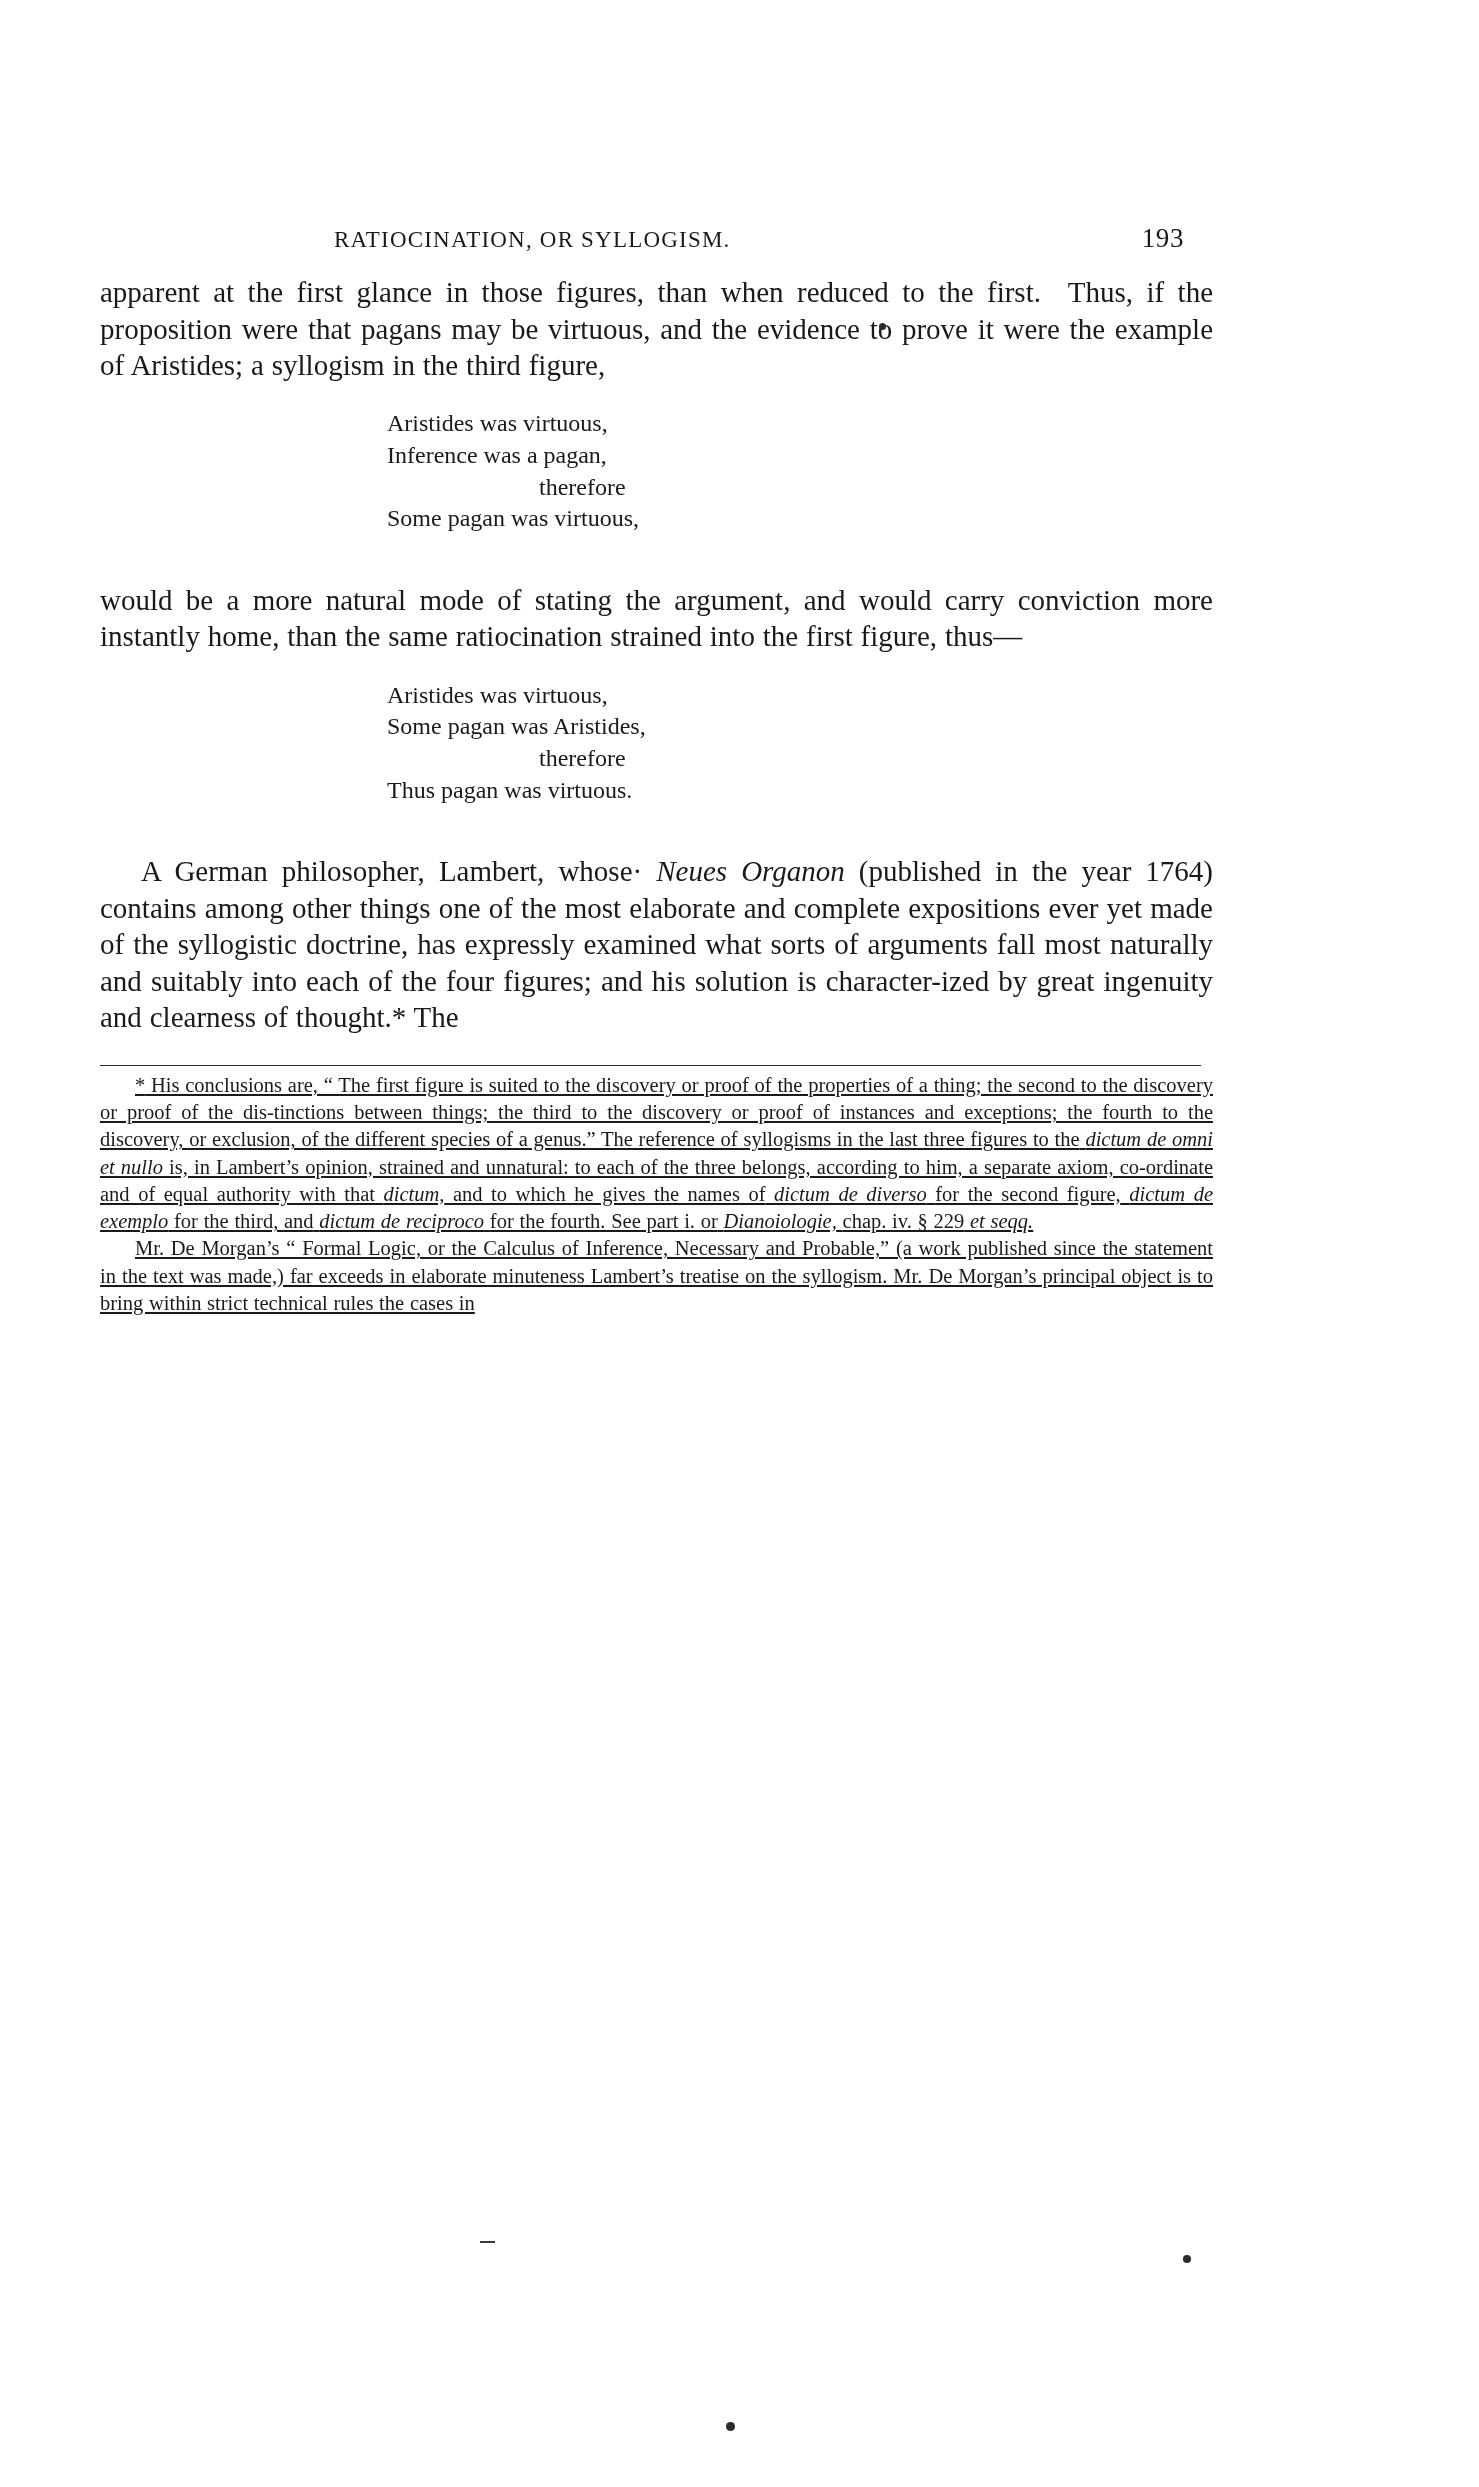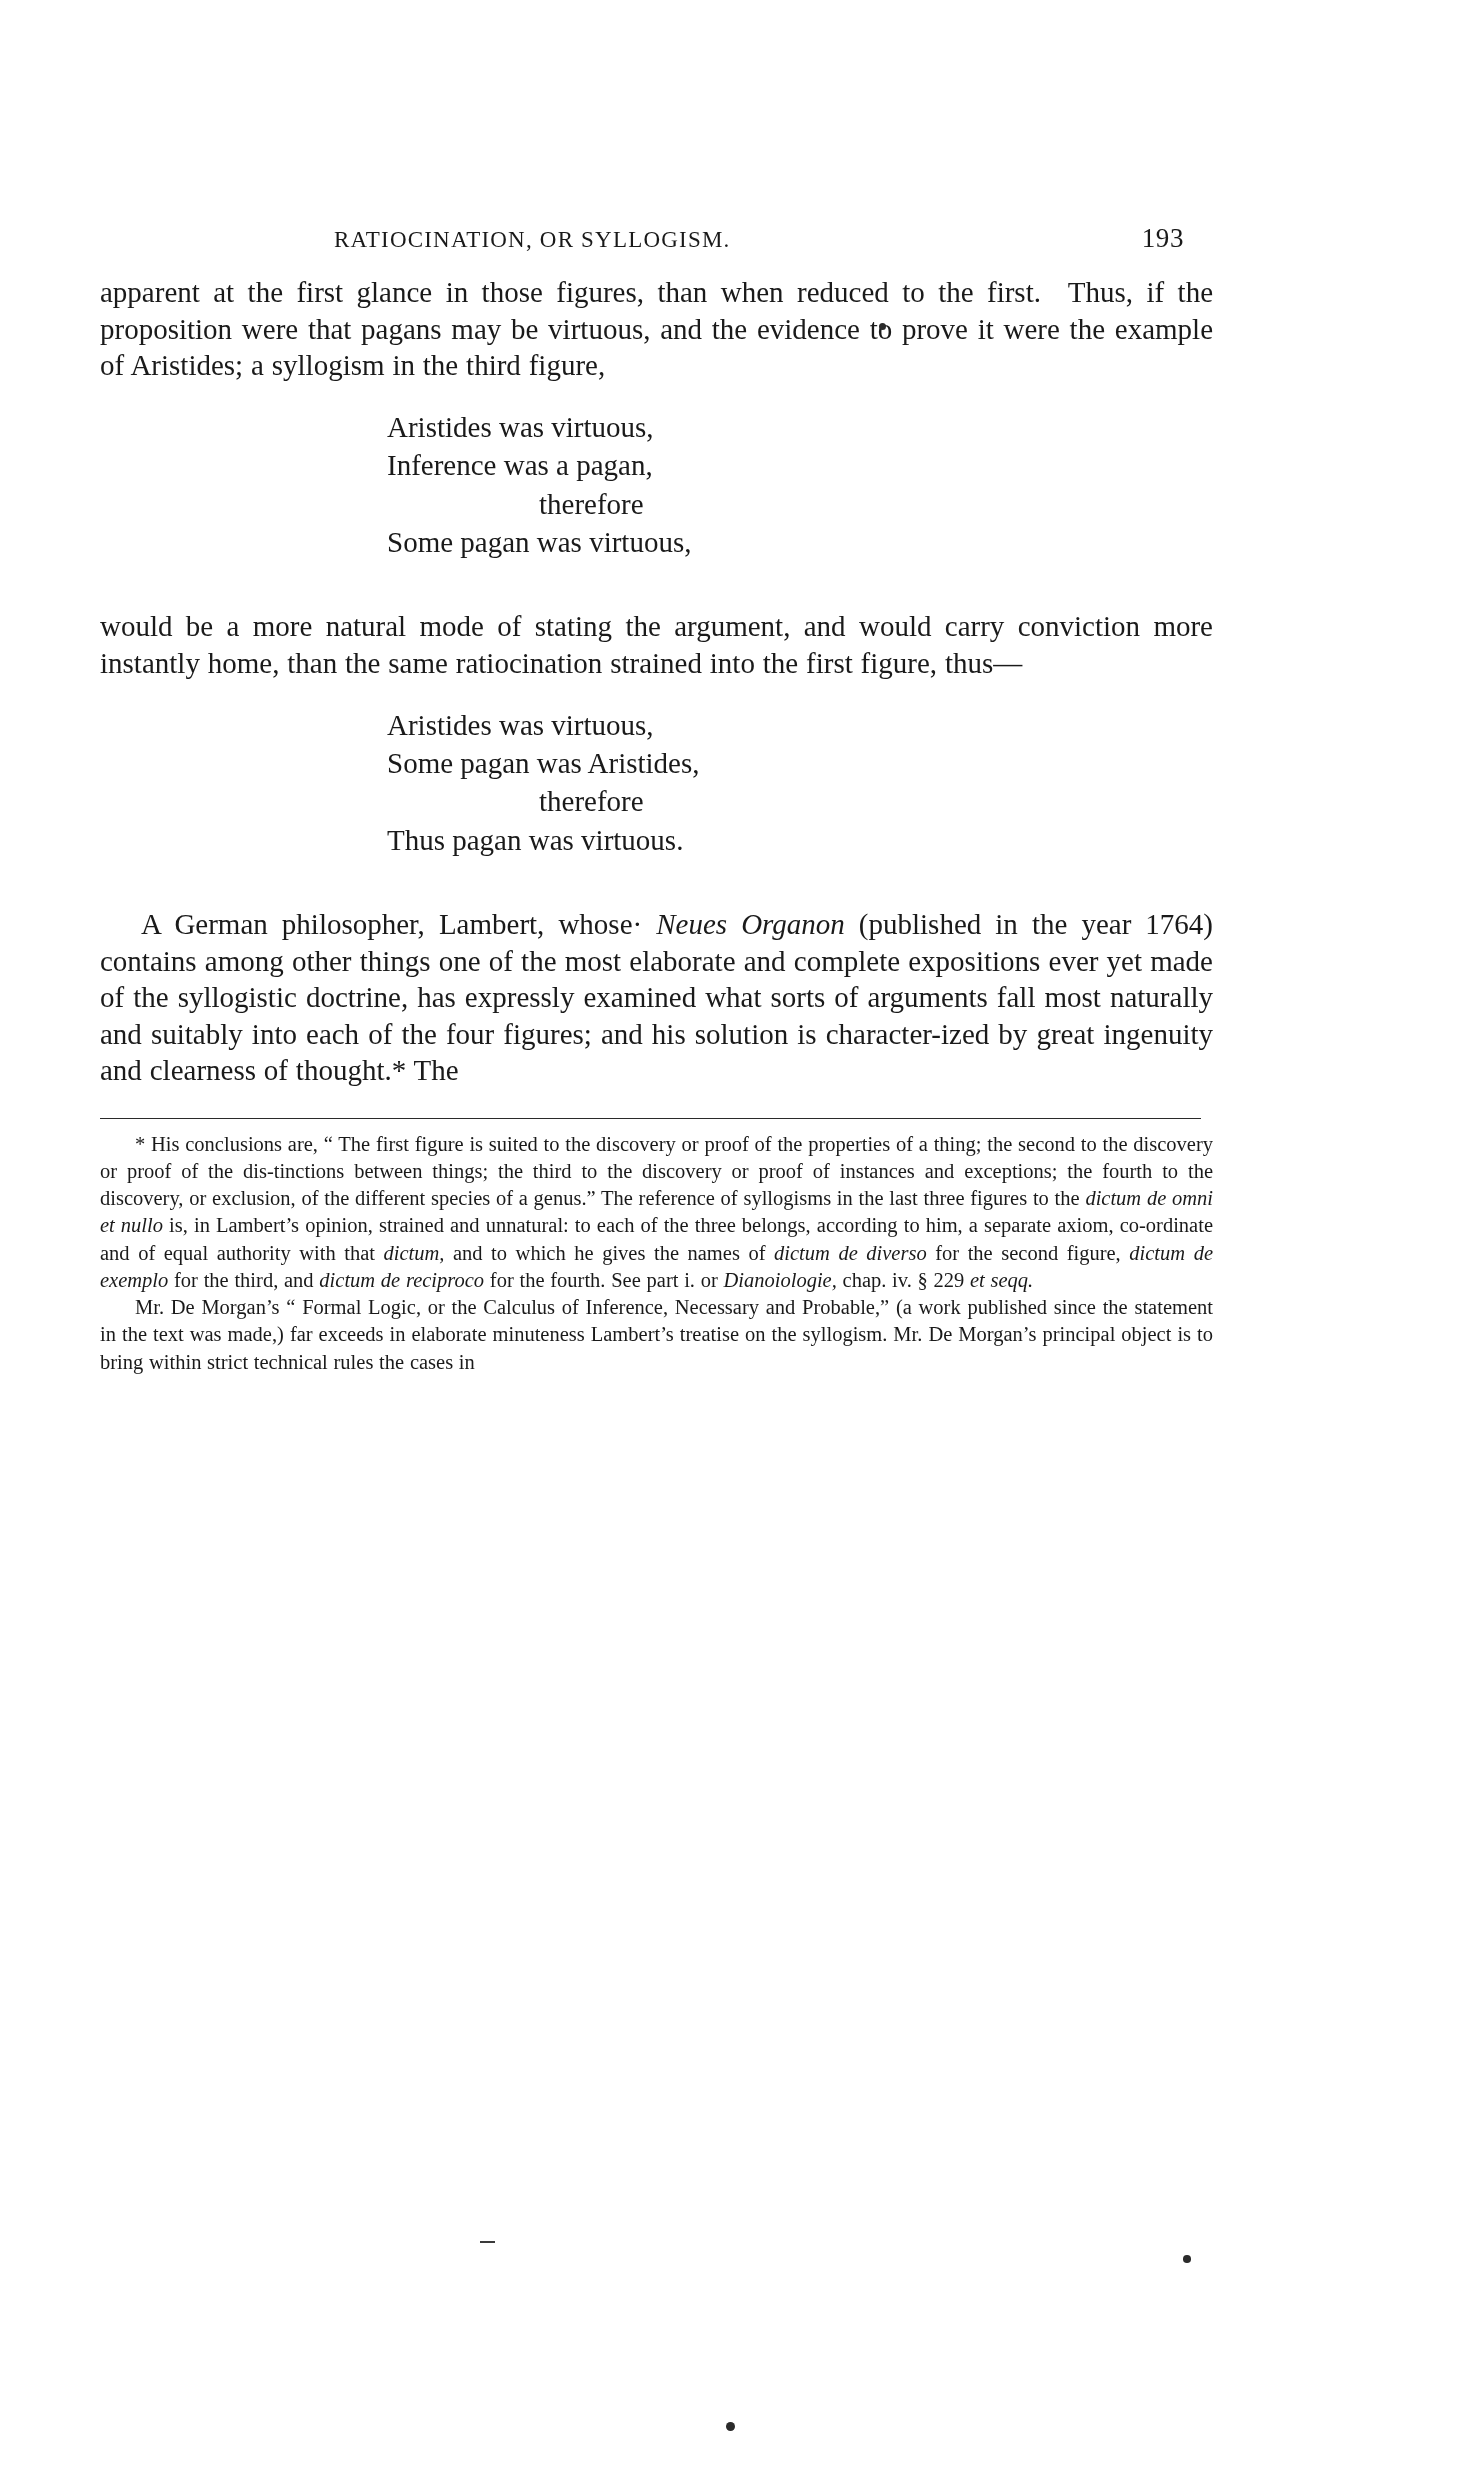--- a/index.html
+++ b/index.html
@@ -59,21 +59,21 @@
   }
   .para-gap { height: 27px; }
 
   .indent-first {
     text-indent: 41px;
   }
 
   
   .syllogism {
     margin: 24.6px 0 20px 0;
-    font-size: 29px;
+    font-size: 24px;
     line-height: 1.32;
     text-align: left;
     padding-left: 287px;
   }
   .syllogism .line { white-space: nowrap; }
   .syllogism .line.center-word {
     padding-left: 152px;
   }
 
   
@@ -82,22 +82,23 @@
     border-top: 1.2px solid #2a2a2a;
     margin: 29px 0 0 0;
     width: 1101px;
   }
 
   
   .footnote {
     font-size: 20.5px;
     line-height: 1.33;
     text-align: justify;
-    margin-top: 12px;
+    margin-top: 6px;
     word-spacing: 0.6px;
+    text-decoration: underline;
   }
   .footnote p { margin: 0; }
   .footnote p.indent { text-indent: 35px; }
   .footnote .star { letter-spacing: 0; }
 
   i, .it { font-style: italic; }
 
   
   .bottom-line {
     position: absolute;

